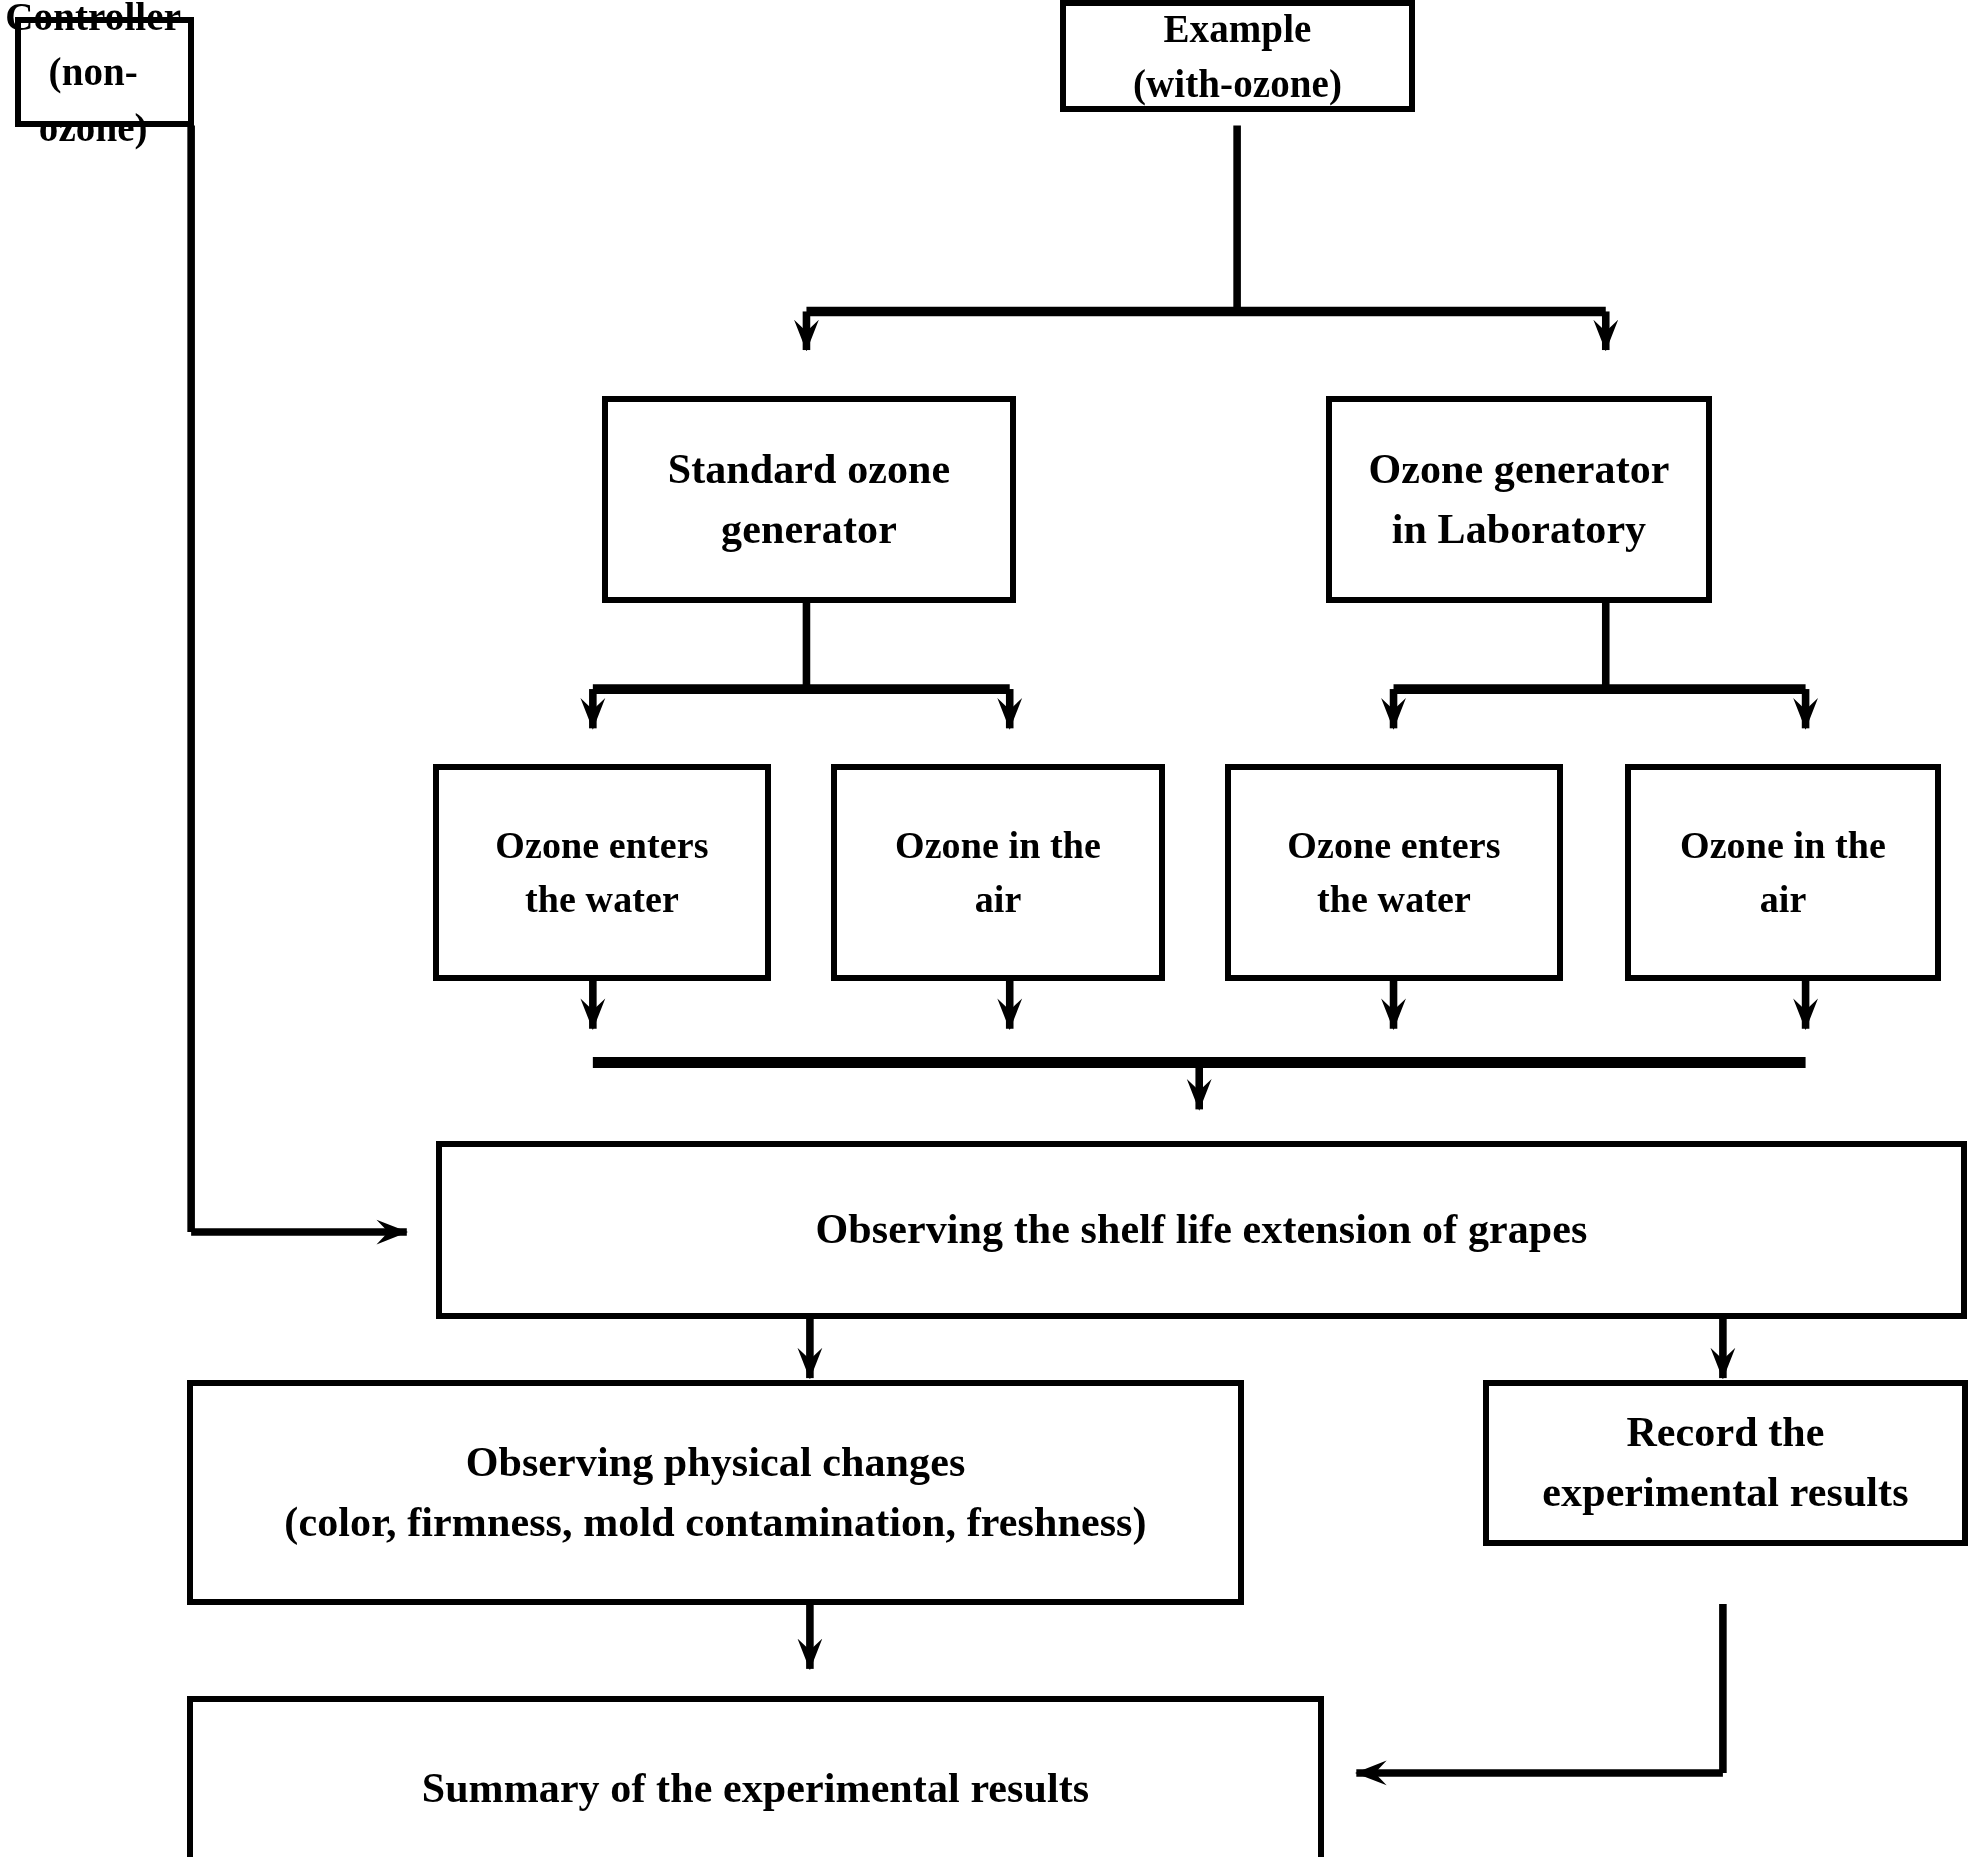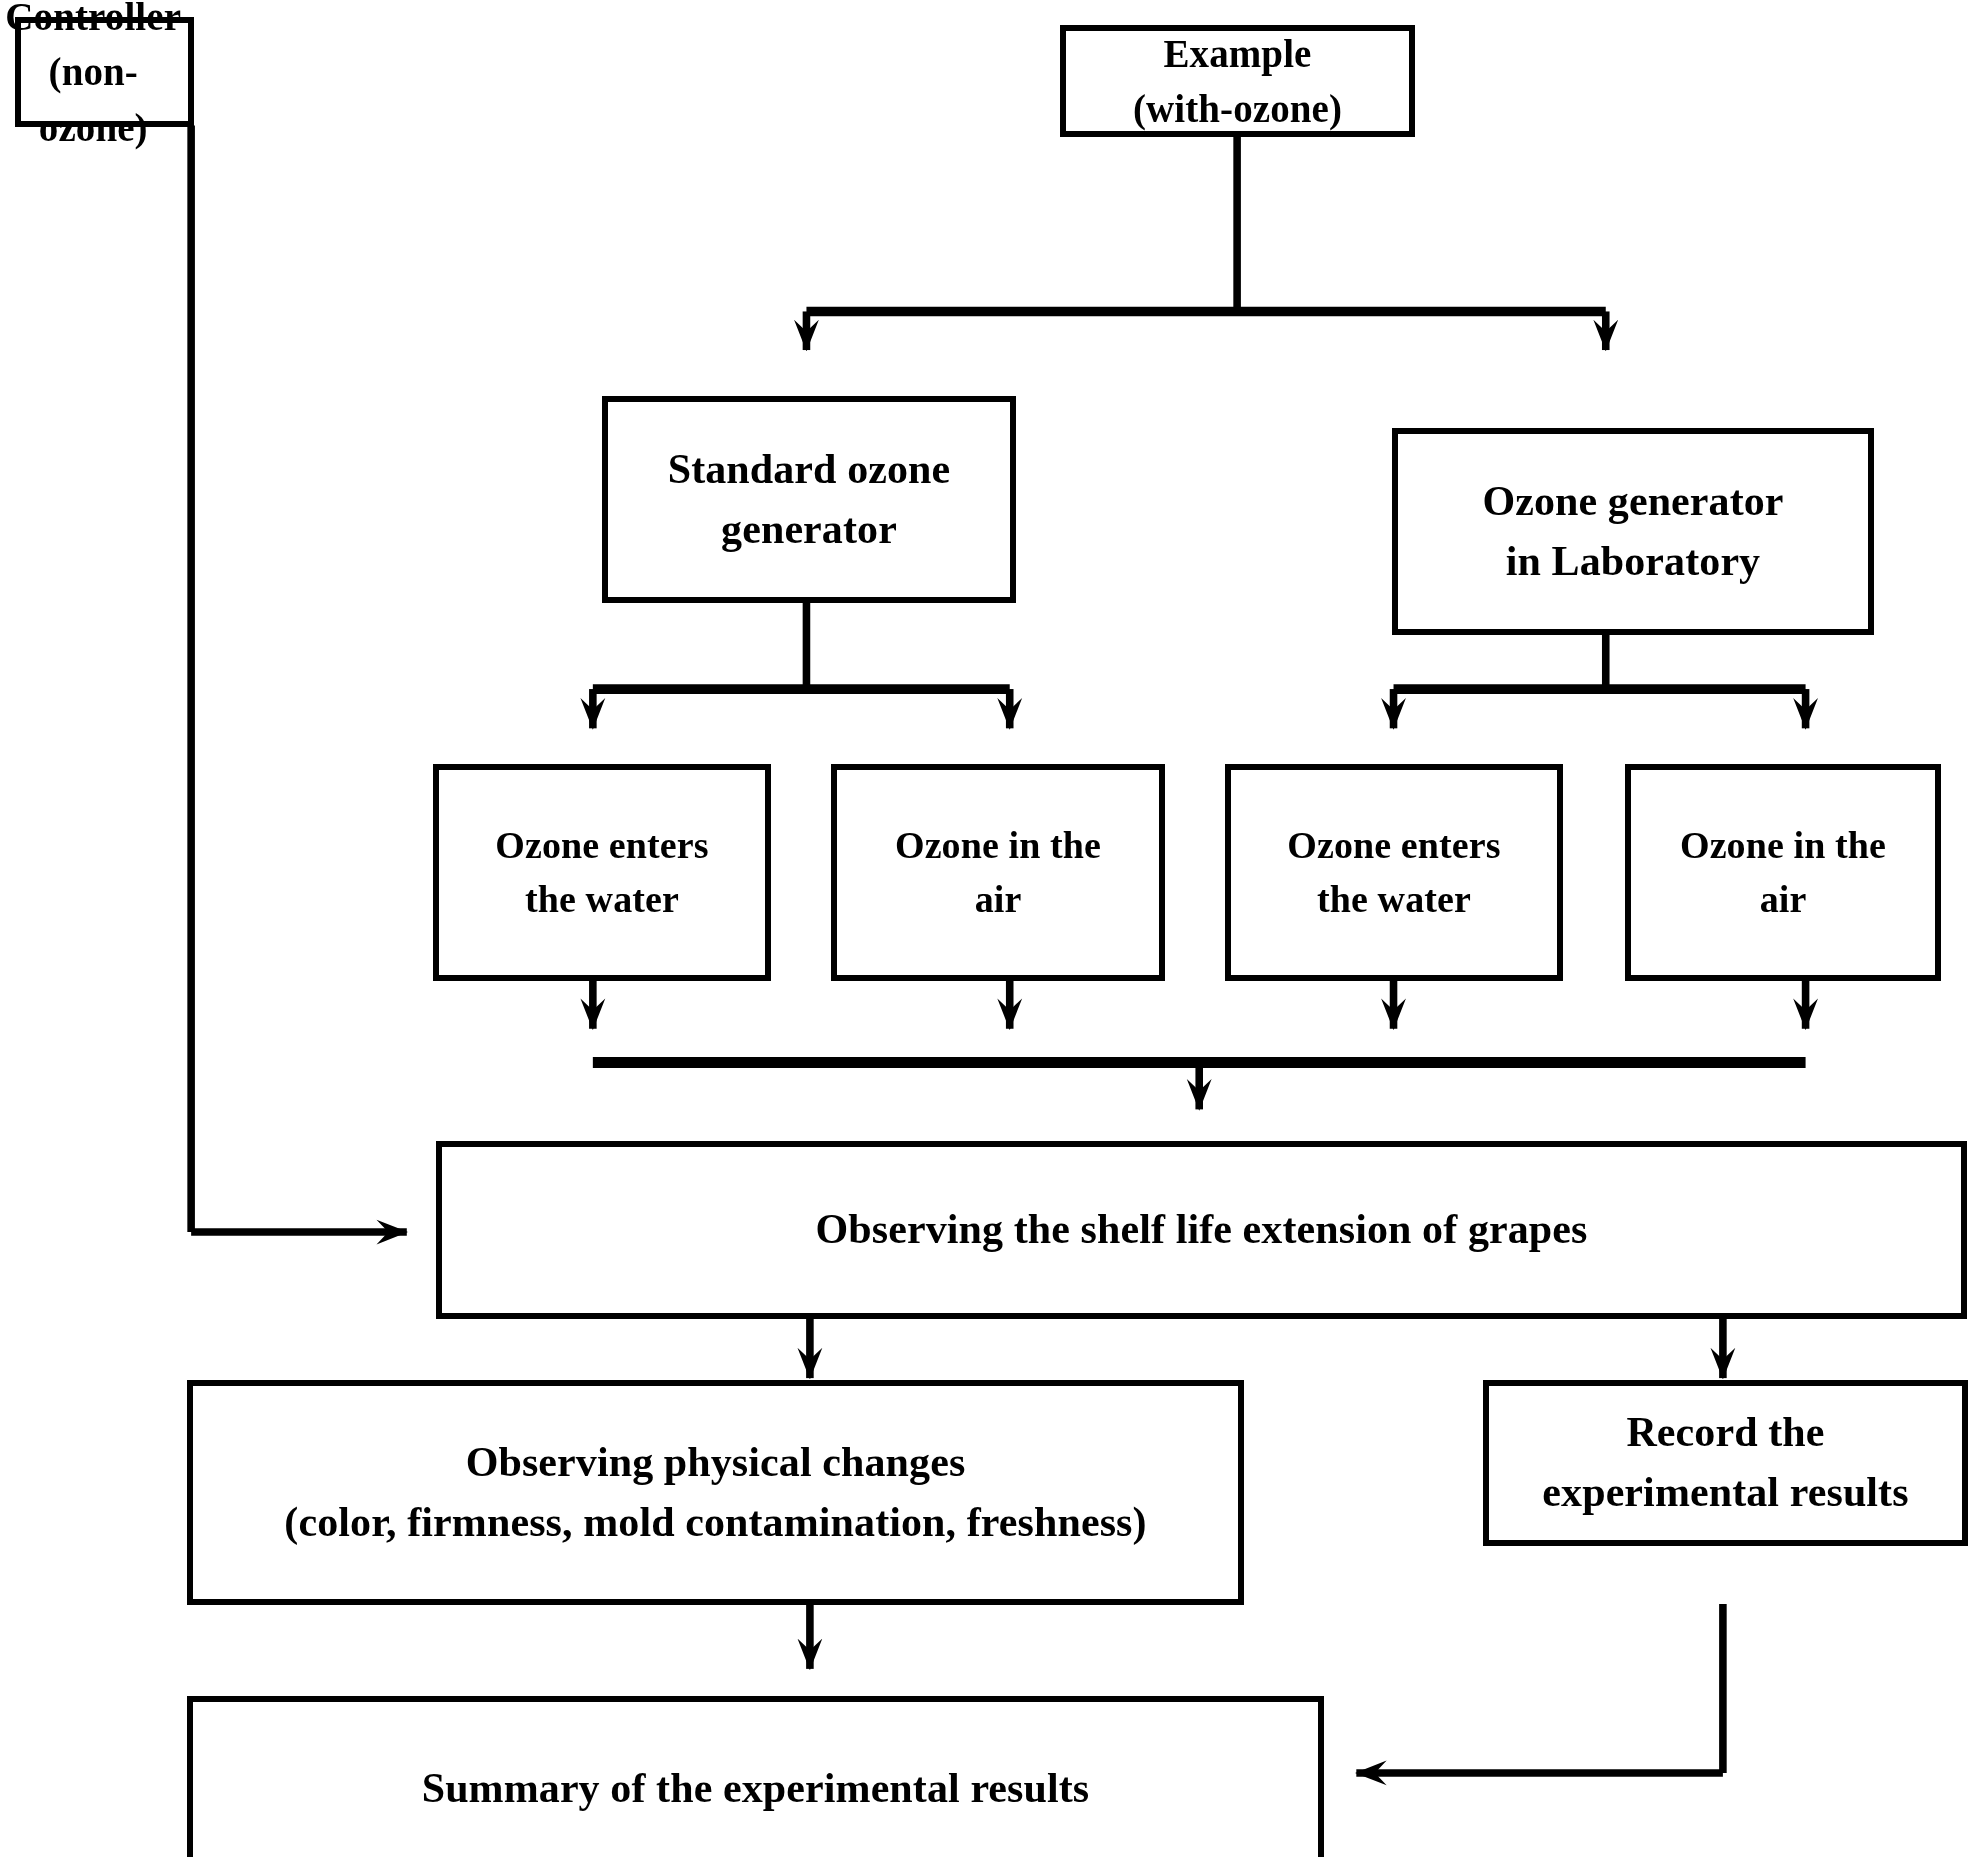--- a/index.html
+++ b/index.html
@@ -118,31 +118,31 @@
       </g>
 
     </g>
   </svg>
 
   <div class="node-box" style="left:15px; top:17px; width:179px; height:110px;justify-content:flex-end;">
     <span class="node-label fs-mid">Controller
 (non-ozone)</span>
   </div>
 
-  <div class="node-box" style="left:1060px; top:25px; width:355px; height:112px;">
+  <div class="node-box" style="left:1060px; top:0; width:355px; height:112px;">
     <span class="node-label fs-mid">Example
 (with-ozone)</span>
   </div>
 
   <div class="node-box" style="left:602px; top:396px; width:414px; height:207px;">
     <span class="node-label fs-big">Standard ozone
 generator</span>
   </div>
 
-  <div class="node-box" style="left:1392px; top:396px; width:482px; height:207px;margin-top:32px;">
+  <div class="node-box" style="left:1326px; top:396px; width:386px; height:207px;">
     <span class="node-label fs-big">Ozone generator
 in Laboratory</span>
   </div>
 
   <div class="node-box" style="left:433px; top:764px; width:338px; height:217px;">
     <span class="node-label fs-sm">Ozone enters
 the water</span>
   </div>
 
   <div class="node-box" style="left:831px; top:764px; width:334px; height:217px;">

